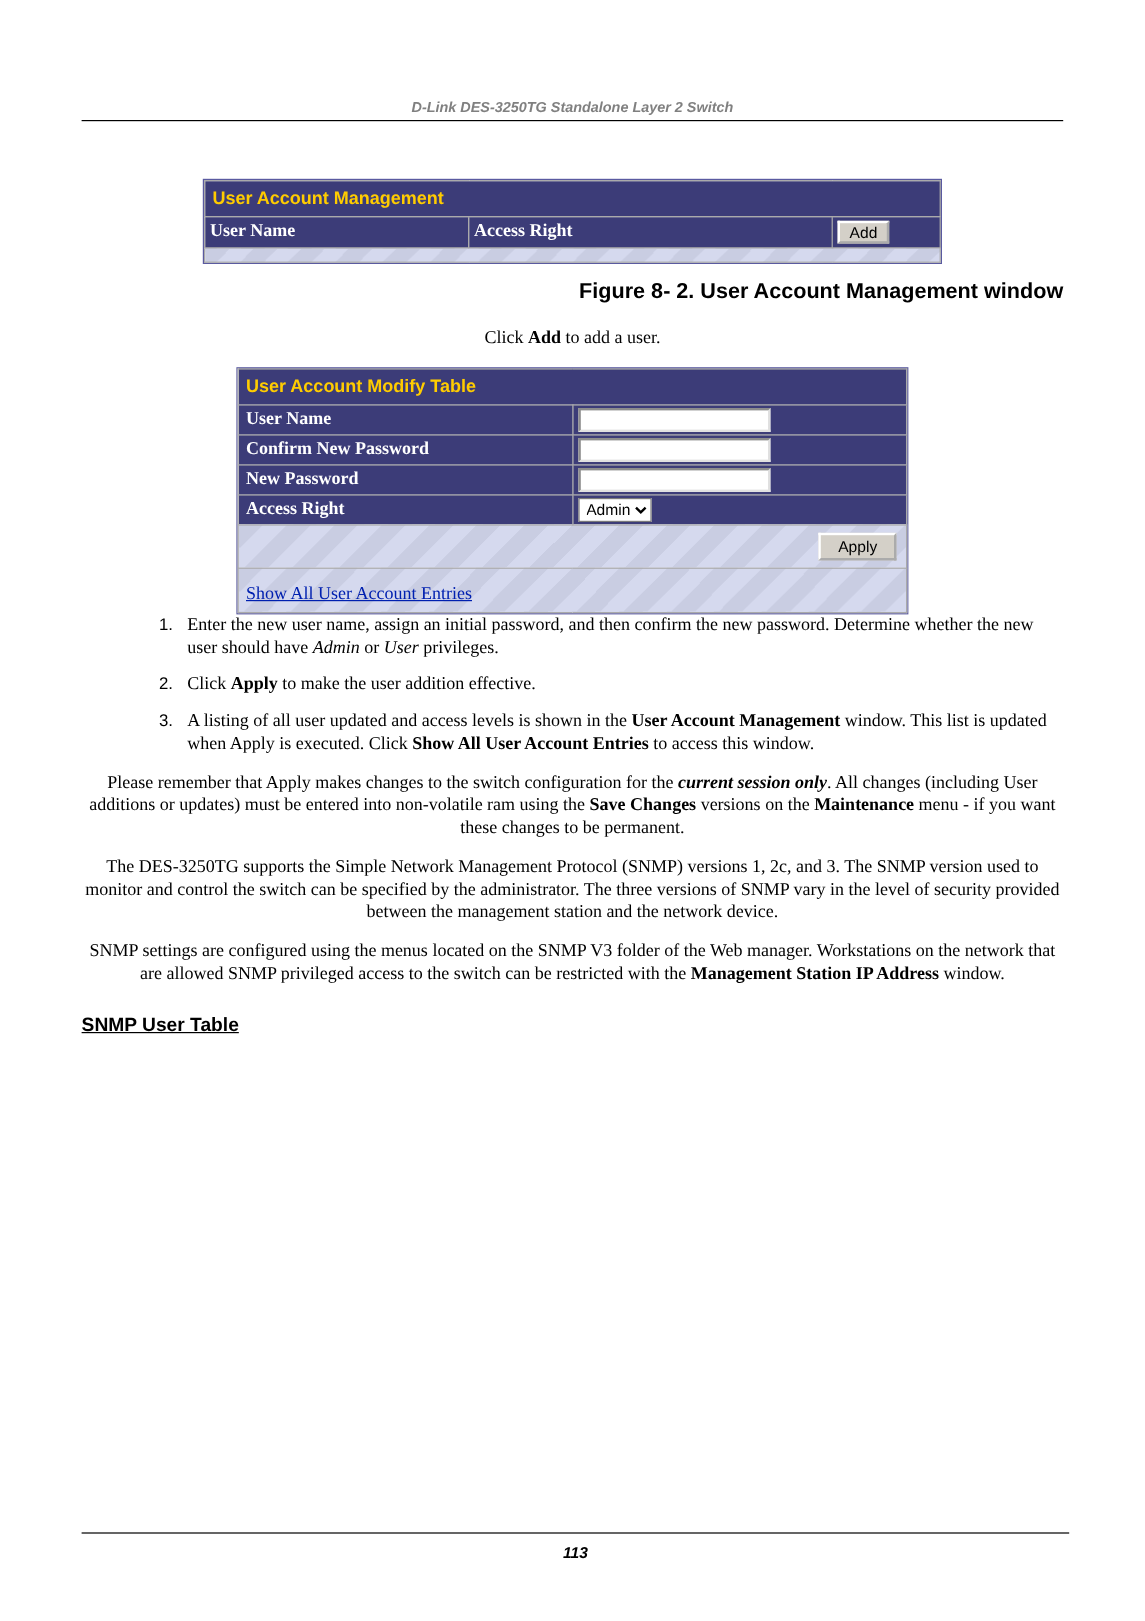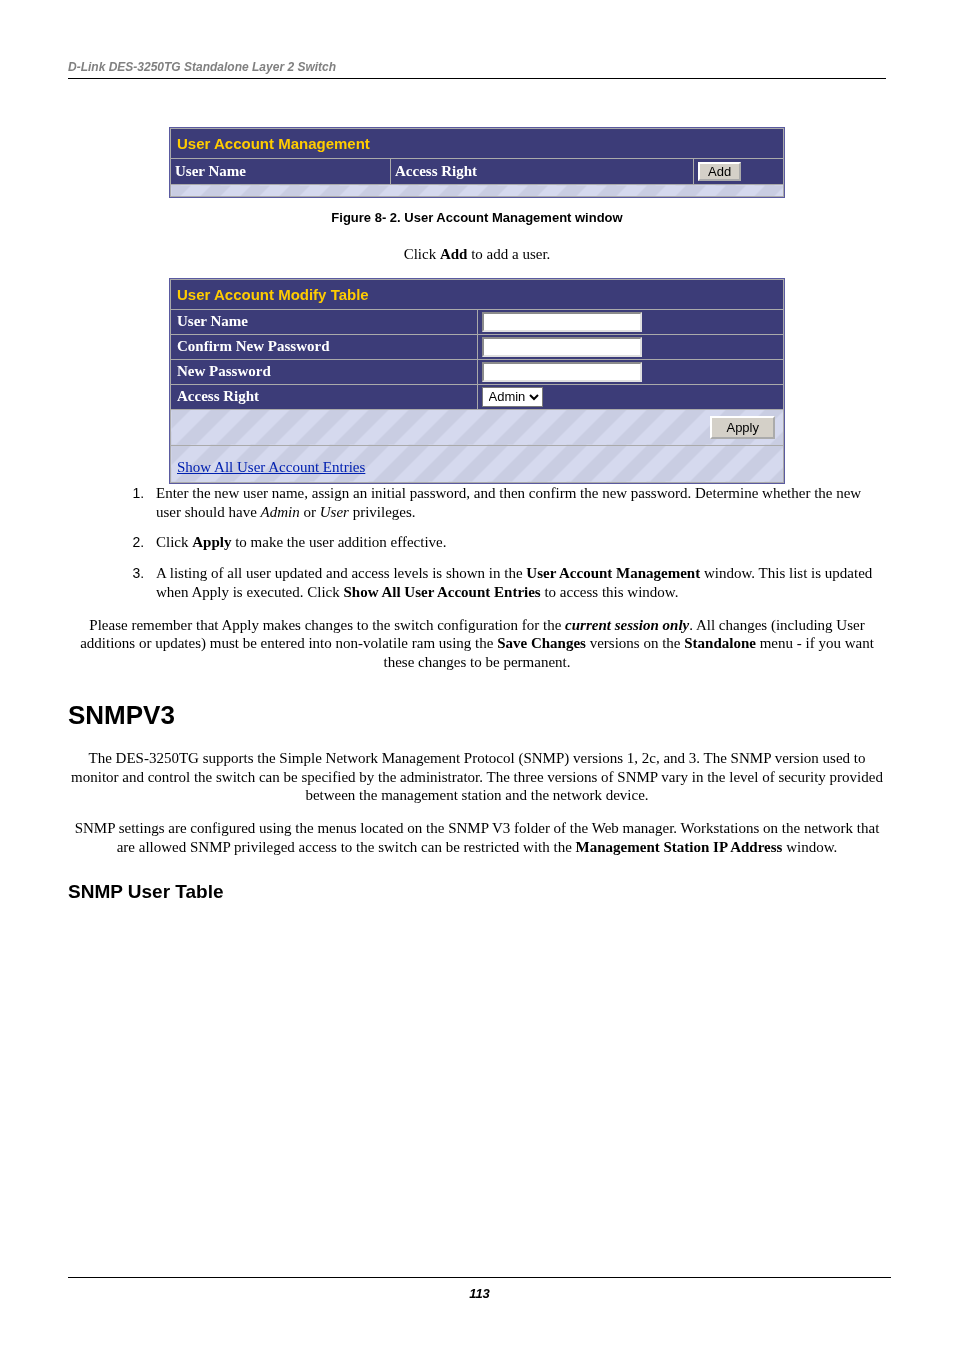--- a/index.html
+++ b/index.html
@@ -16,22 +16,23 @@
     padding: 60px 68px 0 68px;
     position: relative;
     min-height: 1351px;
   }
   .header-line {
     font-family: Arial, Helvetica, sans-serif;
     font-style: italic;
     font-weight: bold;
     font-size: 12px;
     color: #808080;
-    text-align: left;
+    text-align: center;
     padding-bottom: 4px;
+    margin-top: 22px;
   }
   .hr-top {
     border: none;
     border-top: 1px solid #000;
     margin: 0 0 48px 0;
   }
   .screenshot-wrap {
     margin: 0 auto;
     width: 616px;
   }
@@ -76,35 +77,35 @@
     cursor: pointer;
     color: #000;
   }
   .stripe-row td {
     background: repeating-linear-gradient(135deg, #c9cde2 0 14px, #d5d9ee 14px 28px);
     height: 12px;
     padding: 0;
     border: 1px solid #aaa;
   }
   .caption {
-    text-align: center;
-    font-family: Arial, Helvetica, sans-serif;
-    font-weight: bold;
-    font-size: 13px;
+    text-align: right;
+    font-family: Arial, Helvetica, sans-serif;
+    font-weight: bold;
+    font-size: 18px;
     margin: 12px 0 20px 0;
   }
   .body-text {
     font-family: "Times New Roman", serif;
     font-size: 15px;
     line-height: 1.25;
     margin: 0 0 14px 0;
     text-align: center;
   }
   .modify-wrap {
-    width: 616px;
+    width: 560px;
     margin: 0 auto;
   }
   .field-label-cell {
     background: #3c3c78;
     color: #fff;
     font-family: "Times New Roman", serif;
     font-weight: bold;
     font-size: 15px;
     padding: 3px 6px;
     border: 1px solid #aaa;
@@ -168,22 +169,23 @@
   }
   h2.section {
     font-family: Arial, Helvetica, sans-serif;
     font-weight: bold;
     font-size: 26px;
     margin: 28px 0 18px 0;
   }
   h3.subsection {
     font-family: Arial, Helvetica, sans-serif;
     font-weight: bold;
-    font-size: 19px;
+    font-size: 16px;
     margin: 24px 0 16px 0;
+    text-decoration: underline;
   }
   .footer {
     position: absolute;
     bottom: 50px;
     left: 68px;
     right: 63px;
   }
   .hr-bottom {
     border: none;
     border-top: 1px solid #000;
@@ -286,24 +288,23 @@
     </li>
     <li>
       <span>Click </span><b>Apply</b><span> to make the user addition effective.</span>
     </li>
     <li>
       <span>A listing of all user updated and access levels is shown in the </span><b>User Account Management</b><span> window. This list is updated when Apply is executed. Click </span><b>Show All User Account Entries</b><span> to access this window.</span>
     </li>
   </ol>
 
   <p class="body-text">
-    <span>Please remember that Apply makes changes to the switch configuration for the </span><b><i>current session only</i></b><span>. All changes (including User additions or updates) must be entered into non-volatile ram using the </span><b>Save Changes</b><span> versions on the </span><b>Standalone</b><span> menu - if you want these changes to be permanent.</span>
+    <span>Please remember that Apply makes changes to the switch configuration for the </span><b><i>current session only</i></b><span>. All changes (including User additions or updates) must be entered into non-volatile ram using the </span><b>Save Changes</b><span> versions on the </span><b>Maintenance</b><span> menu - if you want these changes to be permanent.</span>
   </p>
 
-  <h2 class="section">SNMPV3</h2>
 
   <p class="body-text">The DES-3250TG supports the Simple Network Management Protocol (SNMP) versions 1, 2c, and 3. The SNMP version used to monitor and control the switch can be specified by the administrator. The three versions of SNMP vary in the level of security provided between the management station and the network device.</p>
 
   <p class="body-text">
     <span>SNMP settings are configured using the menus located on the SNMP V3 folder of the Web manager. Workstations on the network that are allowed SNMP privileged access to the switch can be restricted with the </span><b>Management Station IP Address</b><span> window.</span>
   </p>
 
   <h3 class="subsection">SNMP User Table</h3>
 
 

